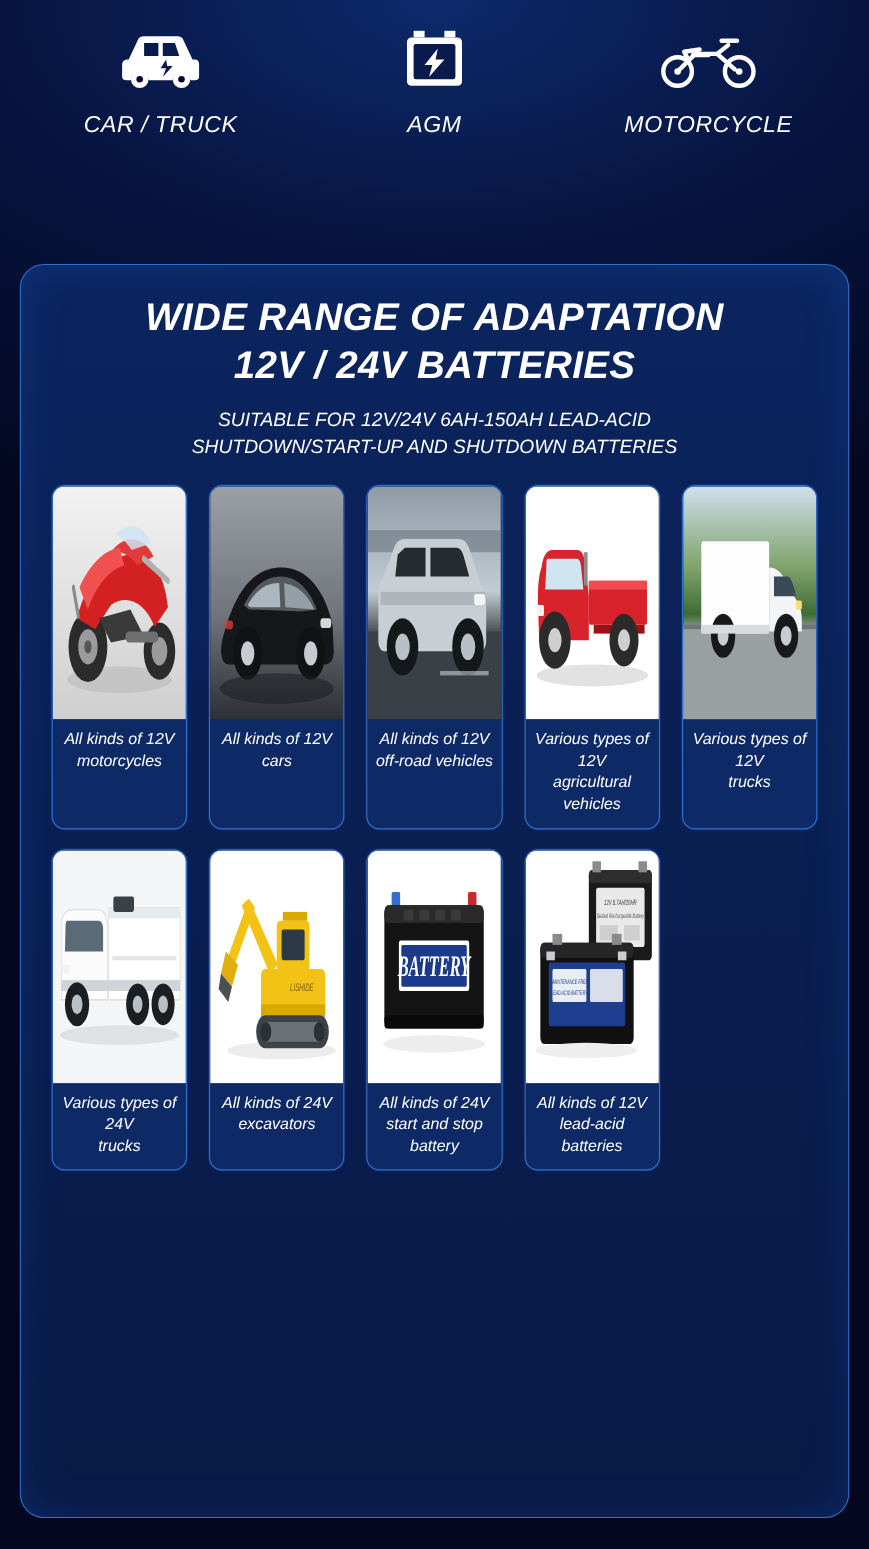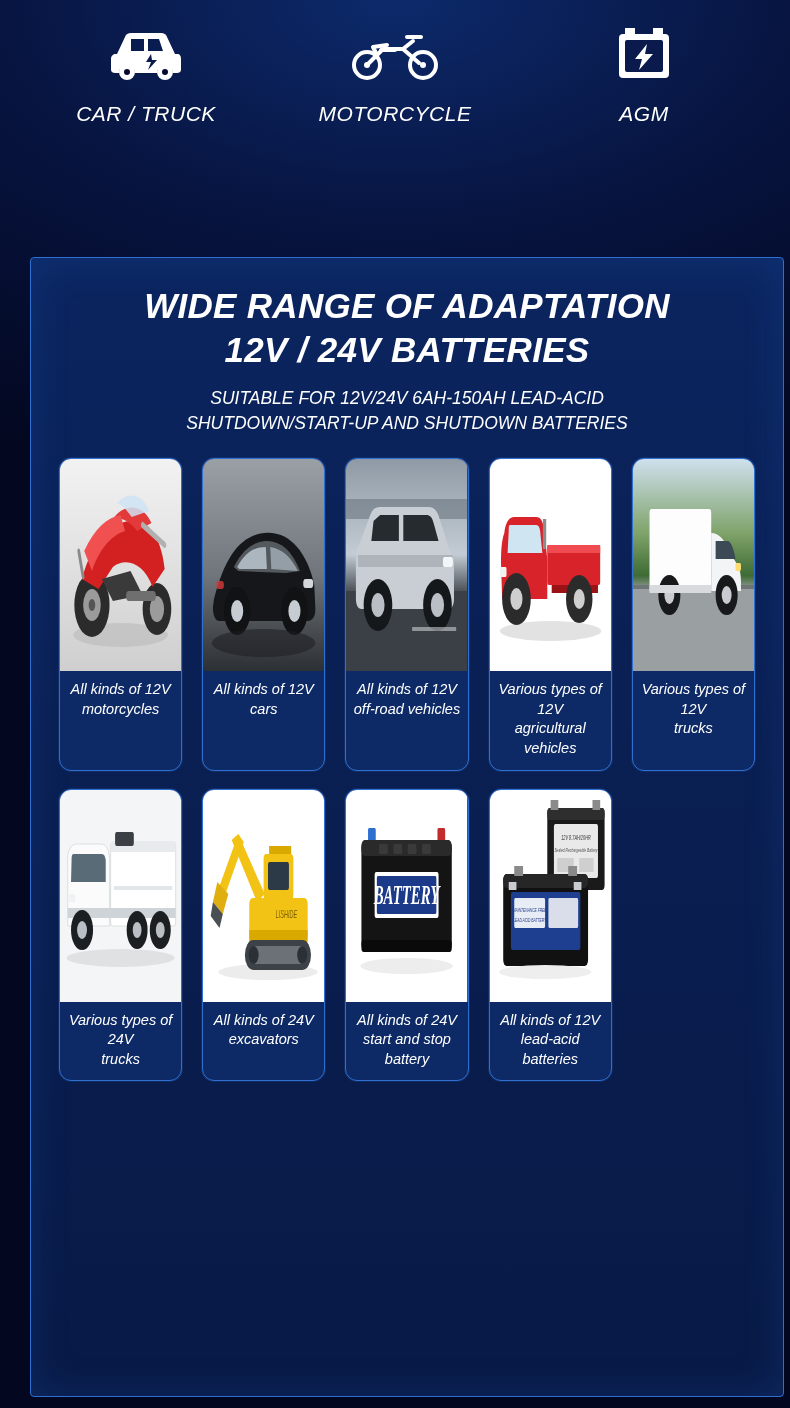--- a/index.html
+++ b/index.html
@@ -46,30 +46,29 @@
     margin-top: 12px;
     color: #ffffff;
     font-size: 21px;
     letter-spacing: 0.5px;
     white-space: nowrap;
   }
 
   
   .panel {
     position: absolute;
-    left: 30px;
+    left: 18px;
     top: 240px;
     width: 754px;
     height: 1140px;
-    border-radius: 4px;
+    border-radius: 22px;
     border: 1px solid #2f6fd0;
     background: linear-gradient(180deg, #0b2560 0%, #0a1f53 40%, #081a46 100%);
     box-shadow: inset 0 0 40px rgba(40,110,220,0.18);
     padding: 26px 28px 20px 28px;
-    margin-top: 17px;
   }
   .headline {
     text-align: center;
     color: #ffffff;
     font-size: 35px;
     font-weight: bold;
     letter-spacing: 0.3px;
     line-height: 1.25;
   }
   .headline .line2 { display: block; }
@@ -122,50 +121,50 @@
         <svg width="78" height="60" viewBox="0 0 78 60" fill="#ffffff">
           <path d="M10 30 L18 13 C19 10 21 9 24 9 L54 9 C57 9 59 10 60 13 L68 30 L70 30 C73 30 74 32 74 35 L74 46 C74 48 72 49 70 49 L66 49 C66 44 62 41 58 41 C54 41 50 44 50 49 L28 49 C28 44 24 41 20 41 C16 41 12 44 12 49 L8 49 C6 49 4 48 4 46 L4 35 C4 32 6 30 9 30 Z M24 15 L24 27 L37 27 L37 15 Z M41 15 L41 27 L56 27 L52 15 Z"></path>
           <circle cx="20" cy="48" r="8"></circle>
           <circle cx="58" cy="48" r="8"></circle>
           <circle cx="20" cy="48" r="3" fill="#050a2e"></circle>
           <circle cx="58" cy="48" r="3" fill="#050a2e"></circle>
           <path d="M44 30 L39 38 L44 38 L41 46 L50 36 L45 36 Z" fill="#0a1a4d"></path>
         </svg>
       </div>
       <div class="caption">CAR / TRUCK</div>
+    </div>
+
+    <div class="top-item">
+      <div class="glyph">
+        <svg width="58" height="60" viewBox="0 0 58 60" fill="none">
+          <rect x="10" y="4" width="10" height="6" fill="#ffffff"></rect>
+          <rect x="38" y="4" width="10" height="6" fill="#ffffff"></rect>
+          <rect x="4" y="10" width="50" height="44" rx="4" fill="#ffffff"></rect>
+          <rect x="10" y="16" width="38" height="32" rx="2" fill="#0a1a4d"></rect>
+          <path d="M32 20 L20 35 L27 35 L24 46 L38 30 L30 30 Z" fill="#ffffff"></path>
+        </svg>
+      </div>
+      <div class="caption">AGM</div>
     </div>
 
     <div class="top-item">
       <div class="glyph">
         <svg width="88" height="58" viewBox="0 0 88 58" fill="none" stroke="#ffffff" stroke-width="4">
           <circle cx="16" cy="40" r="13"></circle>
           <circle cx="72" cy="40" r="13"></circle>
           <path d="M16 40 L32 24 L52 24 L62 16" stroke-linecap="round" stroke-linejoin="round"></path>
           <path d="M52 24 L68 38" stroke-linecap="round"></path>
           <path d="M30 25 L44 25" stroke-linecap="round"></path>
           <path d="M56 12 L70 12" stroke-linecap="round"></path>
           <path d="M26 30 L22 22 L36 20" stroke-linecap="round" stroke-linejoin="round"></path>
           <circle cx="72" cy="40" r="3" fill="#ffffff" stroke="none"></circle>
           <circle cx="16" cy="40" r="3" fill="#ffffff" stroke="none"></circle>
         </svg>
       </div>
       <div class="caption">MOTORCYCLE</div>
-    </div>
-
-    <div class="top-item">
-      <div class="glyph">
-        <svg width="58" height="60" viewBox="0 0 58 60" fill="none">
-          <rect x="10" y="4" width="10" height="6" fill="#ffffff"></rect>
-          <rect x="38" y="4" width="10" height="6" fill="#ffffff"></rect>
-          <rect x="4" y="10" width="50" height="44" rx="4" fill="#ffffff"></rect>
-          <rect x="10" y="16" width="38" height="32" rx="2" fill="#0a1a4d"></rect>
-          <path d="M32 20 L20 35 L27 35 L24 46 L38 30 L30 30 Z" fill="#ffffff"></path>
-        </svg>
-      </div>
-      <div class="caption">AGM</div>
     </div>
 
   </div>
 
   <div class="panel">
     <div class="headline">
       <span>WIDE RANGE OF ADAPTATION</span>
       <span class="line2">12V / 24V BATTERIES</span>
     </div>
     <div class="subhead">

